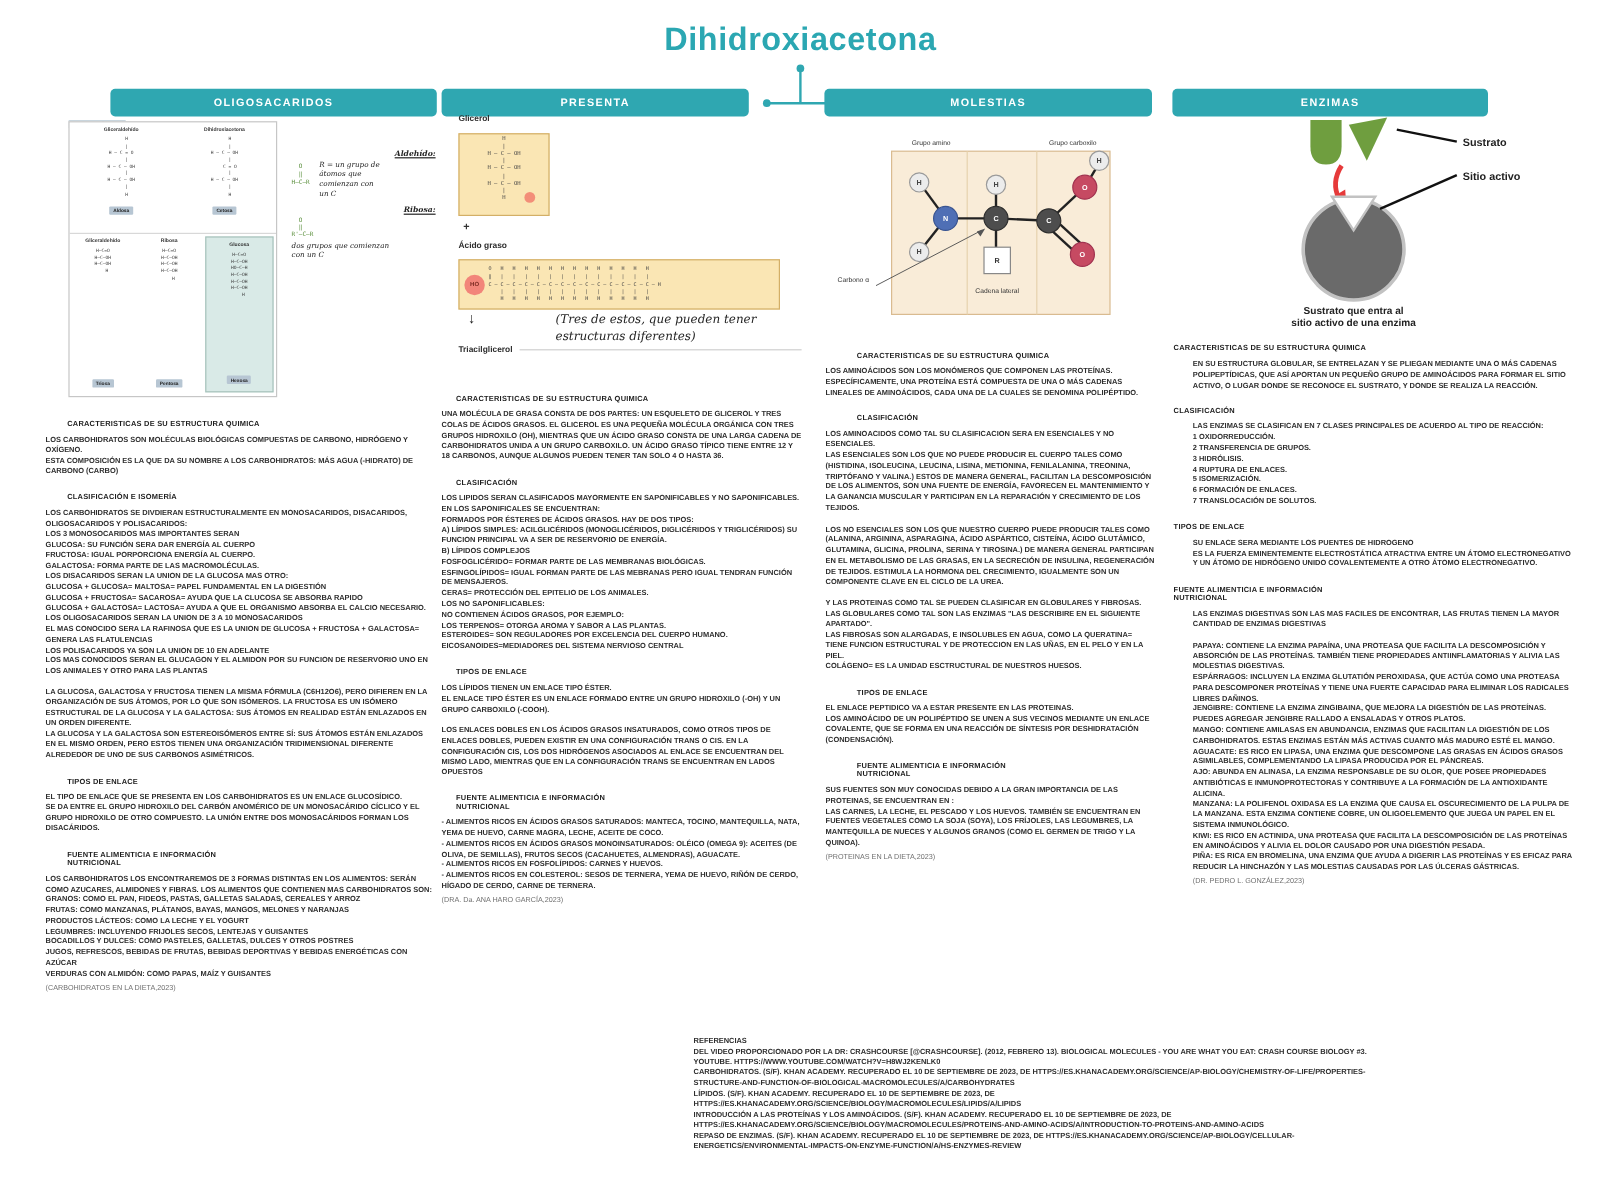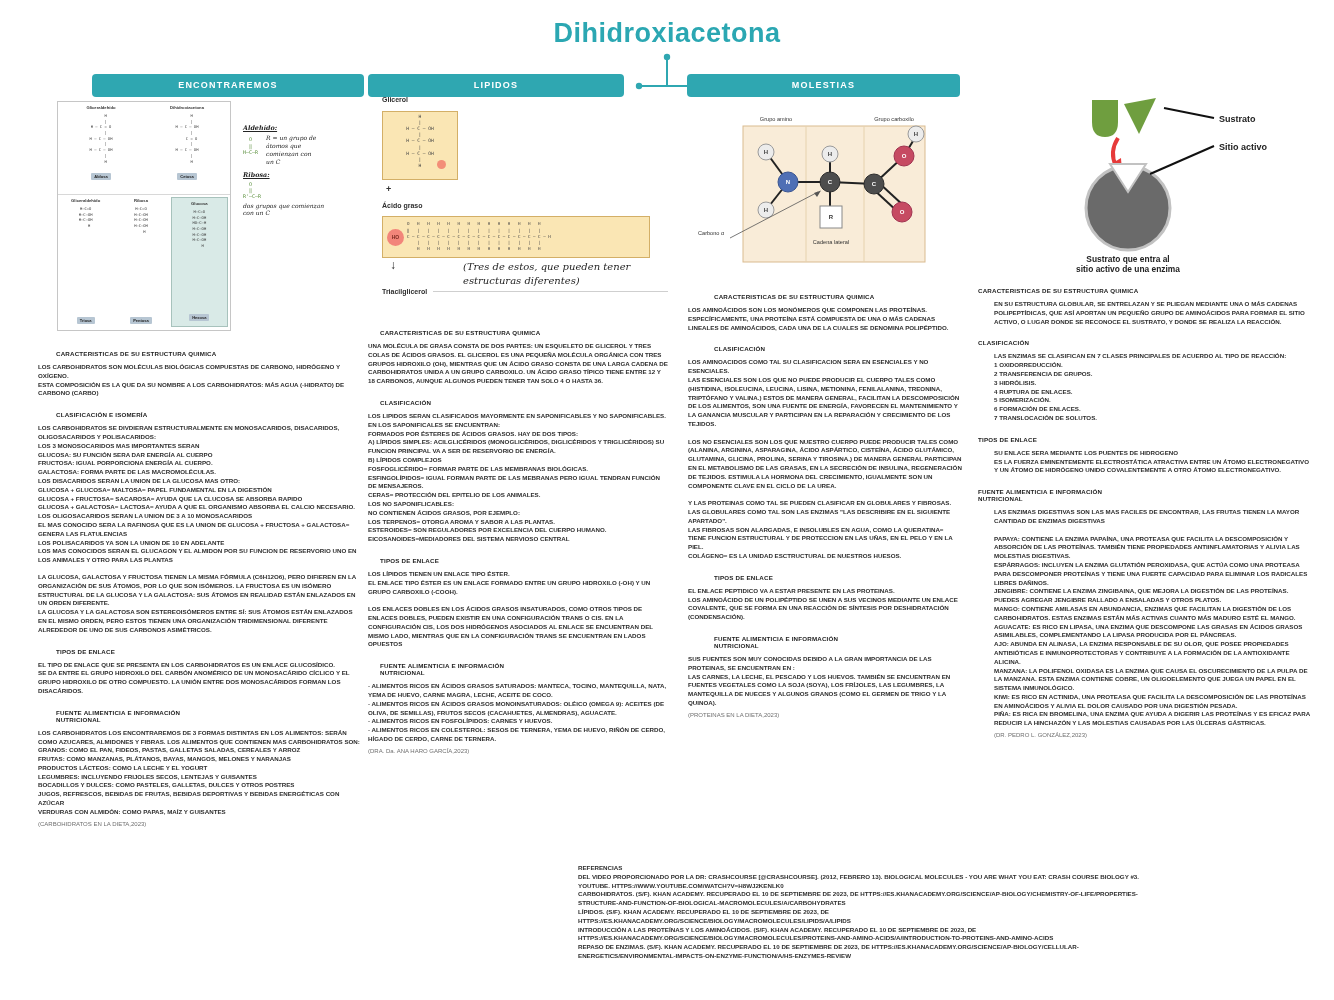--- a/index.html
+++ b/index.html
@@ -30,21 +30,21 @@
   .carb-box{position:absolute;left:19px;top:9px;width:172px;height:228px;background:#fff;border:1px solid #c6c6c6;}
   .carb-row{display:flex;border-bottom:1px solid #d8d8d8;}
   .carb-row:last-child{border-bottom:none;}
   .carb-cell{flex:1;position:relative;text-align:center;padding:3px 1px 2px 1px;}
   .carb-cell .cname{font-size:4.2px;font-weight:bold;color:#333;}
   .carb-struct{font-family:"DejaVu Sans Mono",monospace;font-size:3.8px;line-height:1.5;color:#3c3c3c;white-space:pre;margin-top:3px;}
   .tagchip{display:inline-block;background:#b7c6d3;color:#222;font-size:4px;font-weight:bold;padding:1px 3px;margin-top:3px;border-radius:1px;}
   .cell-glucosa{background:#d9eae7;border:1px solid #a7c2bc;margin:2px;}
   .hand{font-family:"DejaVu Serif",serif;font-style:italic;color:#242424;}
   .carb-notes{position:absolute;left:205px;top:32px;width:120px;font-size:6.4px;line-height:1.3;}
-  .carb-notes .lbl{font-weight:bold;text-decoration:underline;margin-bottom:2px;}
+  .carb-notes .lbl{font-weight:bold;text-decoration:underline;margin-bottom:2px;text-align:right;}
   .note-struct{font-family:"DejaVu Sans Mono",monospace;font-size:5px;line-height:1.25;color:#5a8f3c;white-space:pre;font-style:normal;margin:2px 0;}
   .note-small{font-size:6px;line-height:1.3;white-space:pre-line;}
   .note-row{display:flex;gap:8px;align-items:flex-start;}
 
   
   .fig-lipid{position:relative;width:300px;height:224px;}
   .lip-label{position:absolute;font-size:7px;font-weight:bold;color:#2e2e2e;}
   .gli-box{position:absolute;left:14px;top:19px;width:74px;height:67px;background:#fae6b4;border:1px solid #d3af67;text-align:center;}
   .gli-struct{font-family:"DejaVu Sans Mono",monospace;font-size:4.6px;line-height:1.33;color:#444;white-space:pre;margin-top:2px;}
   .reddot{position:absolute;width:9px;height:9px;border-radius:50%;background:rgba(240,112,100,.75);}
@@ -72,23 +72,24 @@
 
   <div class="title">Dihidroxiacetona</div>
   <svg class="connector" width="84" height="46" viewBox="0 0 84 46">
     <line x1="42" y1="6" x2="42" y2="34" stroke="#2fa7b1" stroke-width="2"></line>
     <line x1="16" y1="34" x2="68" y2="34" stroke="#2fa7b1" stroke-width="2"></line>
     <circle cx="42" cy="5" r="3.2" fill="#2fa7b1"></circle>
     <circle cx="14" cy="34" r="3.2" fill="#2fa7b1"></circle>
     <circle cx="70" cy="34" r="3.2" fill="#2fa7b1"></circle>
   </svg>
 
-  <div class="bar" style="left:92px;width:272px;"><span>ENCONTRAREMOS</span></div>
-  <div class="bar" style="left:368px;width:256px;"><span>LIPIDOS</span></div>
+  <div class="bar" style="left:92px;width:272px;"><span>OLIGOSACARIDOS</span></div>
+  <div class="bar" style="left:368px;width:256px;"><span>PRESENTA</span></div>
   <div class="bar" style="left:687px;width:273px;"><span>MOLESTIAS</span></div>
+  <div class="bar" style="left:977px;width:263px;"><span>ENZIMAS</span></div>
 
   <section class="col" style="left:38px;width:324px;">
 
     <figure class="fig-carb" style="margin:0;">
       <div style="position:absolute;left:19px;top:0;"><span class="chip">MONOSACÁRIDOS</span></div>
       <div class="carb-box">
         <div class="carb-row" style="height:92px;">
           <div class="carb-cell">
             <div class="cname">Gliceraldehído</div>
             <div class="carb-struct">    H

